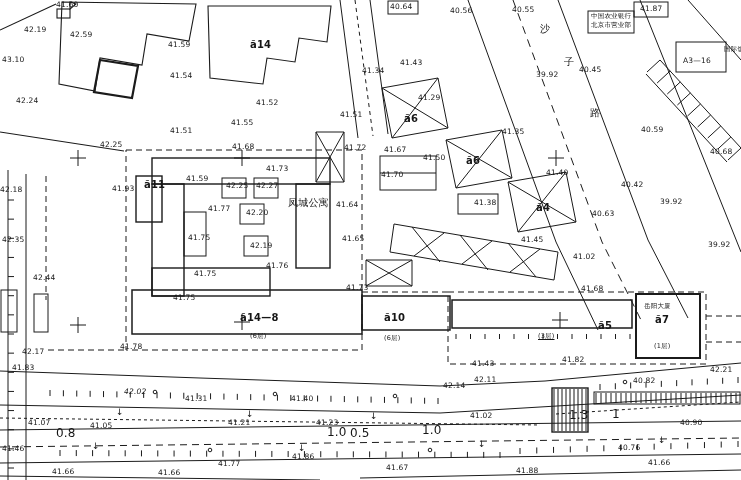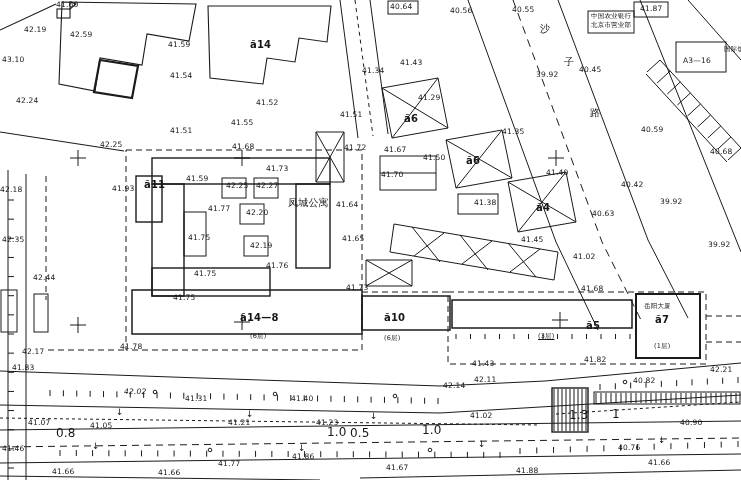--- a/index.html
+++ b/index.html
@@ -372,28 +372,28 @@
       <span class="lbl" style="left: 266px; top: 262px;">41.76</span>
       <span class="lbl" style="left: 194px; top: 270px;">41.75</span>
       <span class="lbl" style="left: 33px; top: 274px;">42.44</span>
       <span class="lbl" style="left: 346px; top: 284px;">41.73</span>
       <span class="lbl" style="left: 581px; top: 285px;">41.68</span>
       <span class="lbl" style="left: 173px; top: 294px;">41.75</span>
       <span class="lbl k-cns" style="left: 644px; top: 303px;">岳阳大厦</span>
       <span class="lbl k-bld" style="left: 240px; top: 313px;">ã14—8</span>
       <span class="lbl k-bld" style="left: 384px; top: 313px;">ã10</span>
       <span class="lbl k-bld" style="left: 655px; top: 315px;">ã7</span>
-      <span class="lbl k-bld" style="left: 540px; top: 321px; padding-left: 46px;">ã5</span>
+      <span class="lbl k-bld" style="left: 552px; top: 321px; padding-left: 46px;">ã5</span>
       <span class="lbl k-cns" style="left: 250px; top: 333px;">(6层)</span>
       <span class="lbl k-cns" style="left: 384px; top: 335px;">(6层)</span>
       <span class="lbl k-cns" style="left: 538px; top: 333px; text-decoration: underline;">(3层)</span>
       <span class="lbl k-cns" style="left: 654px; top: 343px;">(1层)</span>
       <span class="lbl" style="left: 120px; top: 343px;">41.78</span>
       <span class="lbl" style="left: 22px; top: 348px;">42.17</span>
-      <span class="lbl" style="left: 562px; top: 356px; margin-left: 22px;">41.82</span>
+      <span class="lbl" style="left: 562px; top: 356px;">41.82</span>
       <span class="lbl" style="left: 472px; top: 360px;">41.43</span>
       <span class="lbl" style="left: 12px; top: 364px;">41.83</span>
       <span class="lbl" style="left: 710px; top: 366px;">42.21</span>
       <span class="lbl k-dim" style="left: 569px; top: 369px;">1.3</span>
       <span class="lbl k-dim" style="left: 612px; top: 368px;">1</span>
       <span class="lbl" style="left: 474px; top: 376px;">42.11</span>
       <span class="lbl" style="left: 633px; top: 377px;">40.82</span>
       <span class="lbl" style="left: 443px; top: 382px;">42.14</span>
       <span class="lbl k-dim" style="left: 422px; top: 384px;">1.0</span>
       <span class="lbl k-dim" style="left: 56px; top: 387px;">0.8</span>

